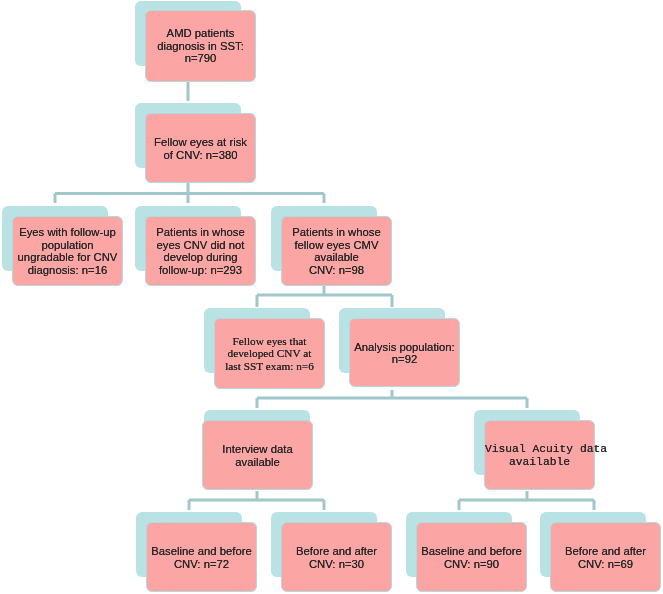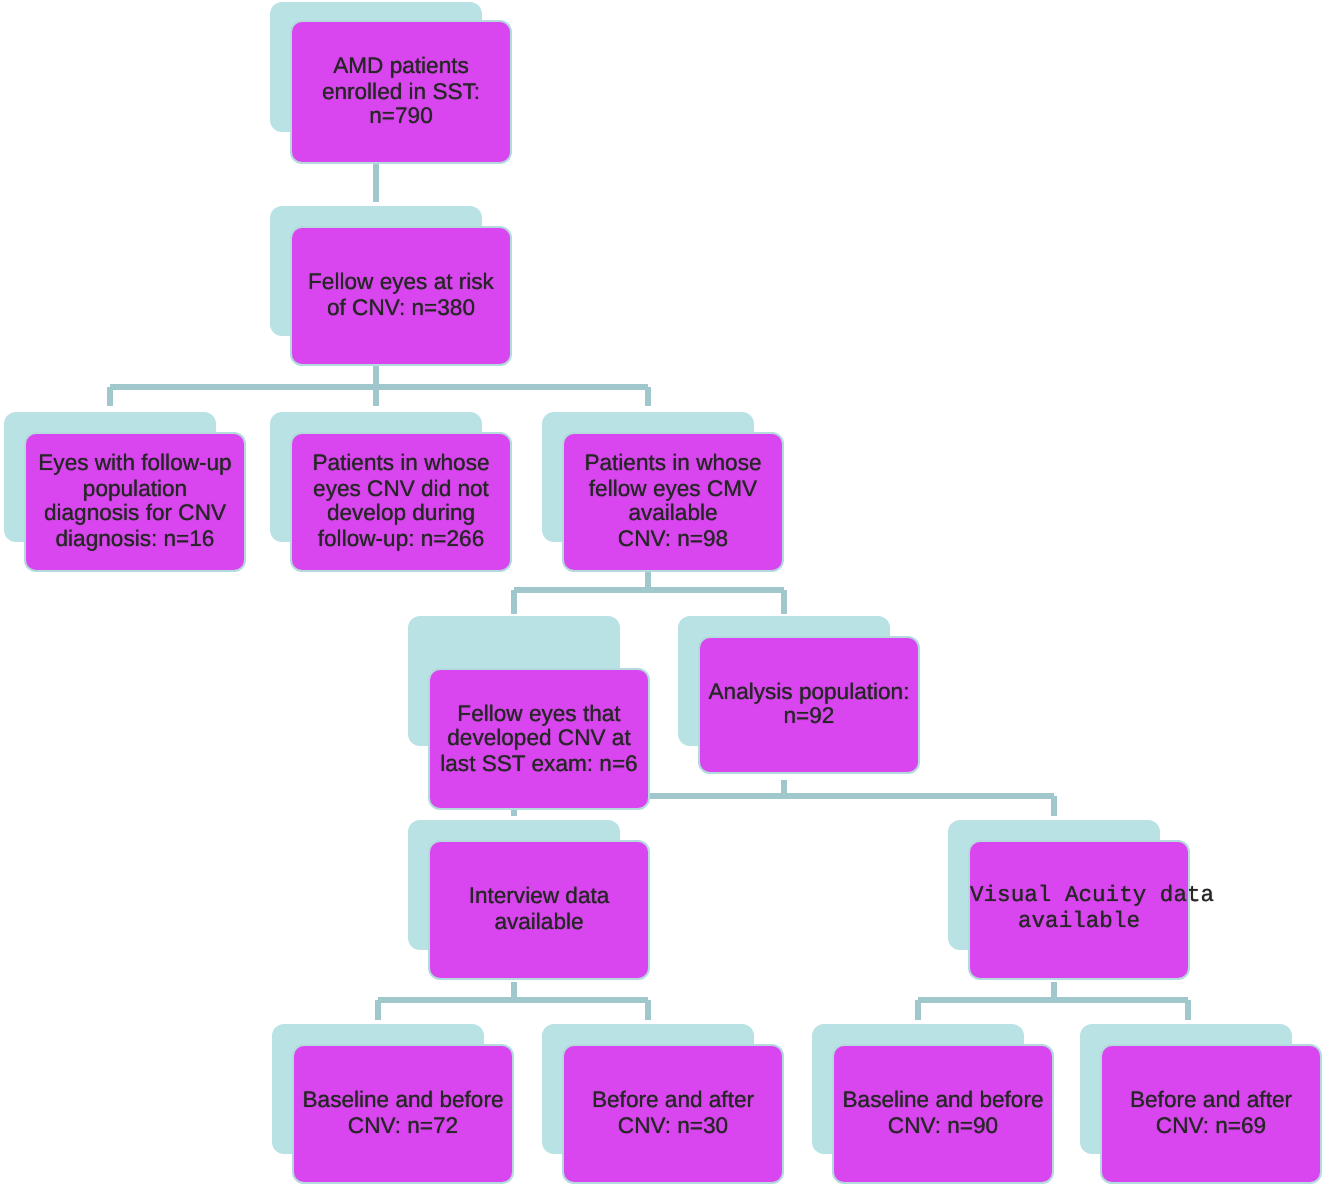--- a/index.html
+++ b/index.html
@@ -1,21 +1,21 @@
 <!DOCTYPE html>
 <html><head>
 <meta charset="utf-8">
 <style>
   html,body{margin:0;padding:0;}
   body{width:663px;height:594px;background:#ffffff;font-family:"Liberation Sans",sans-serif;overflow:hidden;}
   #stage{position:relative;width:663px;height:594px;background:#fff;}
   svg.edges{position:absolute;left:0;top:0;width:663px;height:594px;}
   .node{position:absolute;}
   .shadow{position:absolute;background:#b9e2e5;border-radius:6px;}
-  .card{position:absolute;box-sizing:border-box;background:#d946ef;border:1.7px solid #b3dadd;border-radius:6px;}
+  .card{position:absolute;box-sizing:border-box;background:#fca5a5;border:1.7px solid #b3dadd;border-radius:6px;}
   .card .txt{position:absolute;left:0;right:0;top:50%;transform:translateY(calc(-50% + 0.3px));text-align:center;color:#262626;font-size:11.3px;line-height:12.6px;text-shadow:0 0 0.45px #262626;}
   .card .txt div{white-space:nowrap;}
 </style>
 </head>
 <body>
 
 <div id="stage">
 
   <svg class="edges" viewBox="0 0 663 594" xmlns="http://www.w3.org/2000/svg">
     <g fill="none" stroke="#9fc7cc" stroke-width="3">
@@ -47,21 +47,21 @@
       <path d="M459,500 L459,510"></path>
       <path d="M594,500 L594,510"></path>
     </g>
   </svg>
 
   <div class="node">
     <div class="shadow" style="left:135px;top:1px;width:106px;height:65px;"></div>
     <div class="card" style="left:145px;top:10px;width:111px;height:72px;">
       <div class="txt">
         <div>AMD patients</div>
-        <div>enrolled in SST:</div>
+        <div>diagnosis in SST:</div>
         <div>n=790</div>
       </div>
     </div>
   </div>
 
   <div class="node">
     <div class="shadow" style="left:135px;top:103px;width:106px;height:65px;"></div>
     <div class="card" style="left:145px;top:113px;width:111px;height:70px;">
       <div class="txt">
         <div>Fellow eyes at risk</div>
@@ -69,74 +69,74 @@
       </div>
     </div>
   </div>
 
   <div class="node">
     <div class="shadow" style="left:2px;top:206px;width:106px;height:65px;"></div>
     <div class="card" style="left:12px;top:216px;width:111px;height:70px;">
       <div class="txt">
         <div>Eyes with follow-up</div>
         <div>population</div>
-        <div>diagnosis for CNV</div>
+        <div>ungradable for CNV</div>
         <div>diagnosis: n=16</div>
       </div>
     </div>
   </div>
 
   <div class="node">
     <div class="shadow" style="left:135px;top:206px;width:106px;height:65px;"></div>
     <div class="card" style="left:145px;top:216px;width:111px;height:70px;">
       <div class="txt">
         <div>Patients in whose</div>
         <div>eyes CNV did not</div>
         <div>develop during</div>
-        <div>follow-up: n=266</div>
+        <div>follow-up: n=293</div>
       </div>
     </div>
   </div>
 
   <div class="node">
     <div class="shadow" style="left:271px;top:206px;width:106px;height:65px;"></div>
     <div class="card" style="left:281px;top:216px;width:111px;height:70px;">
       <div class="txt">
         <div>Patients in whose</div>
         <div>fellow eyes CMV</div>
         <div>available</div>
         <div>CNV: n=98</div>
       </div>
     </div>
   </div>
 
   <div class="node">
     <div class="shadow" style="left:204px;top:308px;width:106px;height:65px;"></div>
-    <div class="card" style="left:214px;top:334px;width:111px;height:71px;">
+    <div class="card" style="left:214px;top:318px;width:111px;height:71px;font-family:Liberation Serif, serif;">
       <div class="txt">
         <div>Fellow eyes that</div>
         <div>developed CNV at</div>
         <div>last SST exam: n=6</div>
       </div>
     </div>
   </div>
 
   <div class="node">
     <div class="shadow" style="left:339px;top:308px;width:106px;height:65px;"></div>
     <div class="card" style="left:349px;top:318px;width:111px;height:69px;">
       <div class="txt">
         <div>Analysis population:</div>
         <div>n=92</div>
       </div>
     </div>
   </div>
 
   <div class="node">
     <div class="shadow" style="left:204px;top:410px;width:106px;height:65px;"></div>
-    <div class="card" style="left:214px;top:420px;width:111px;height:70px;">
+    <div class="card" style="left:202px;top:420px;width:111px;height:70px;">
       <div class="txt">
         <div>Interview data</div>
         <div>available</div>
       </div>
     </div>
   </div>
 
   <div class="node">
     <div class="shadow" style="left:474px;top:410px;width:106px;height:65px;"></div>
     <div class="card" style="left:484px;top:420px;width:111px;height:70px;font-family:Liberation Mono, monospace;">

